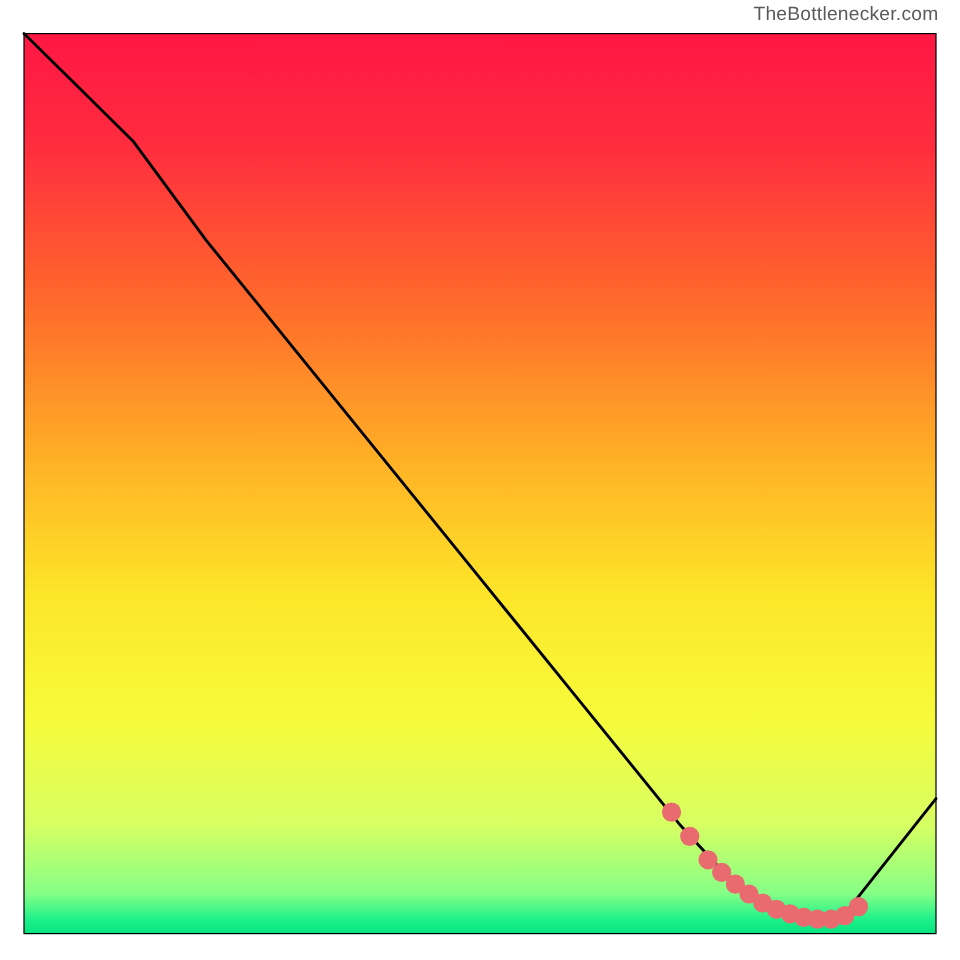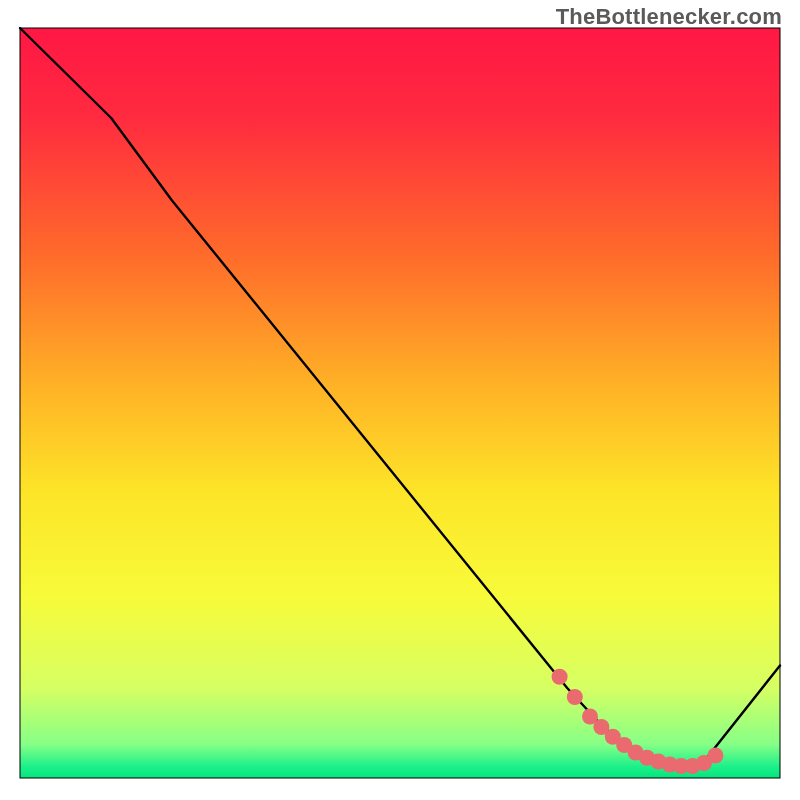--- a/index.html
+++ b/index.html
@@ -13,22 +13,22 @@
   }
   .chart-wrap {
     position: relative;
     width: 800px;
     height: 800px;
   }
   .watermark {
     position: absolute;
     top: 4px;
     right: 18px;
-    font-size: 22px;
-    font-weight: 700;
+    font-size: 16px;
+    font-weight: 400;
     color: #5a5a5a;
     letter-spacing: 0.2px;
     z-index: 3;
     user-select: none;
   }
   svg.plot {
     position: absolute;
     left: 0;
     top: 0;
     width: 800px;

